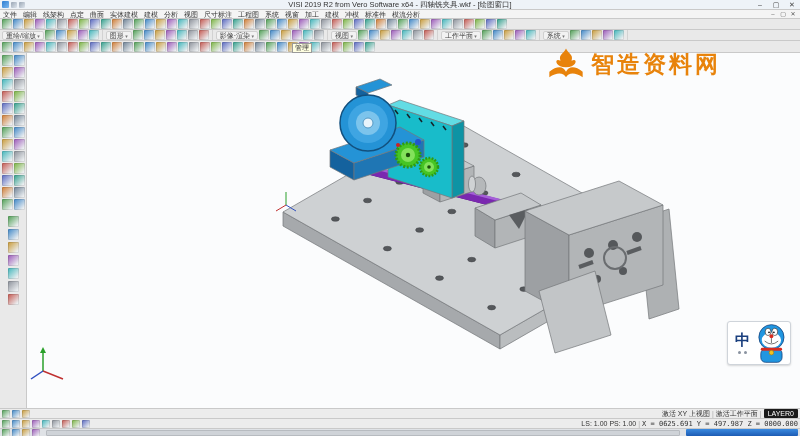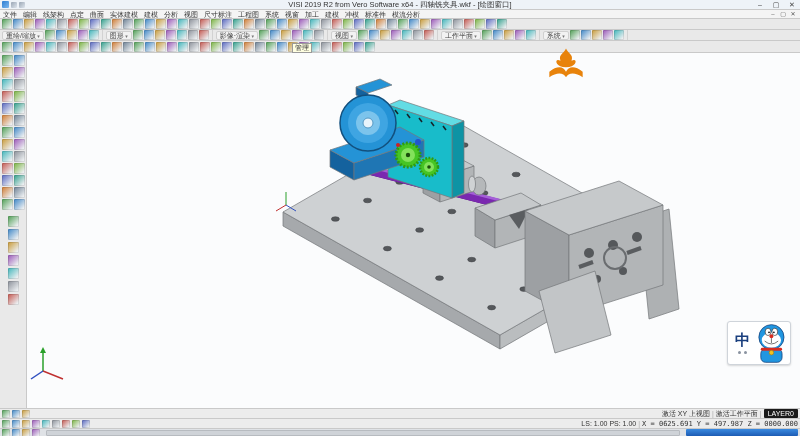--- a/index.html
+++ b/index.html
@@ -457,20 +457,21 @@
       <circle cx="17" cy="30" r="2.4" fill="#f0c020" stroke="#a07810" stroke-width=".6"></circle>
     </svg>
   </div>
 </div>
 
 <div id="watermark">
   <svg width="40" height="40" viewBox="0 0 36 36">
     <path d="M18 4 C20 9 25 9 23 15 C29 12 28 21 18 21 C8 21 7 12 13 15 C11 9 16 9 18 4 Z" fill="#e8830b"></path>
     <path d="M3 25 C10 19 16 20 18 25 C20 20 26 19 33 25 L33 30 C26 25 20 26 18 30 C16 26 10 25 3 30 Z" fill="#e8830b"></path>
   </svg>
+  <span class="wm-text">智造资料网</span>
 </div>
 
 <div id="rowA" class="srow">
   <span style="display:flex;gap:2px">
       <div class="ticon" style="background: linear-gradient(135deg, rgb(77, 158, 82) 0%, rgb(236, 239, 241) 85%);"></div>
       <div class="ticon" style="background: linear-gradient(135deg, rgb(60, 133, 198) 0%, rgb(236, 239, 241) 85%);"></div>
       <div class="ticon" style="background: linear-gradient(135deg, rgb(201, 154, 54) 0%, rgb(236, 239, 241) 85%);"></div>
     </span>
   <span class="spacer"></span>
   <span class="stext">激活 XY 上视图</span>

